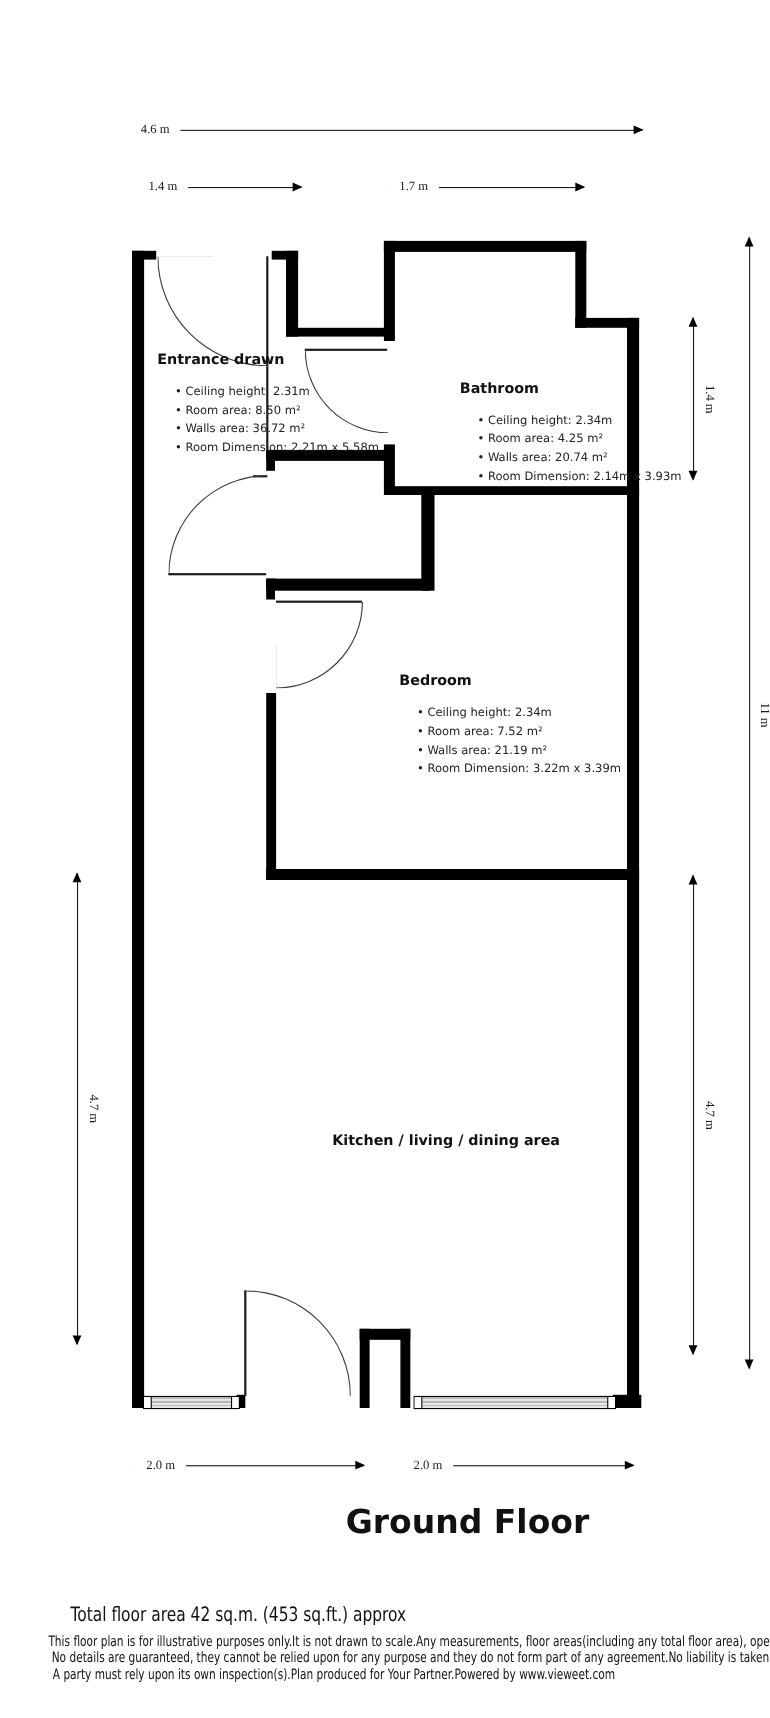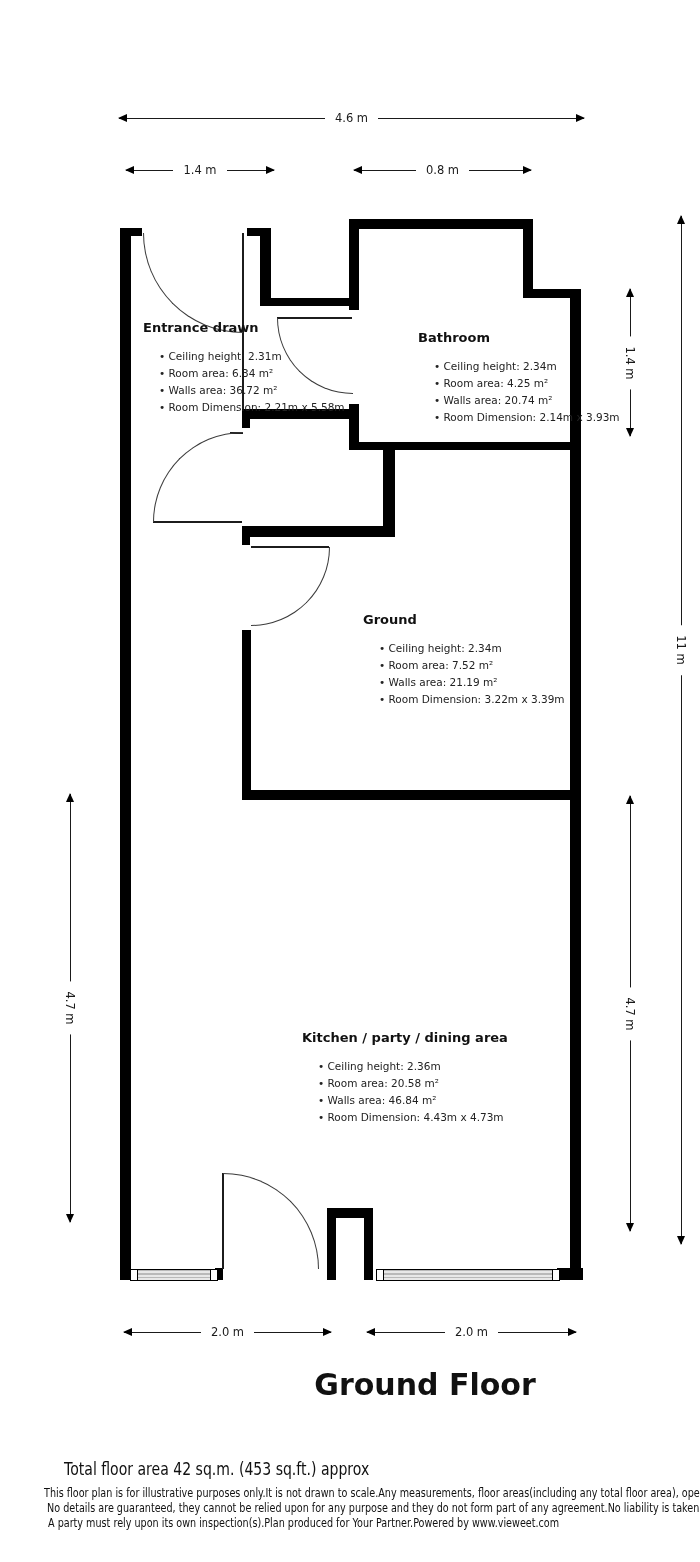--- a/index.html
+++ b/index.html
@@ -13,21 +13,21 @@
   .arc{position:absolute;}
   .arc-bl{border-left:1.5px solid #3a3a3a;border-bottom:1.5px solid #3a3a3a;border-bottom-left-radius:100% 100%;}
   .arc-tl{border-left:1.5px solid #3a3a3a;border-top:1.5px solid #3a3a3a;border-top-left-radius:100% 100%;}
   .arc-br{border-right:1.5px solid #3a3a3a;border-bottom:1.5px solid #3a3a3a;border-bottom-right-radius:100% 100%;}
   .arc-tr{border-right:1.5px solid #3a3a3a;border-top:1.5px solid #3a3a3a;border-top-right-radius:100% 100%;}
   .window{position:absolute;border:1px solid #000;background:repeating-linear-gradient(to bottom,#b9b9b9 0 1.5px,#e8e8e8 1.5px 3.5px);}
   .window::before,.window::after{content:"";position:absolute;top:0;bottom:0;width:6px;background:#fff;}
   .window::before{left:0;border-right:1px solid #000;}
   .window::after{right:0;border-left:1px solid #000;}
   
-  .dim{position:absolute;display:flex;align-items:center;justify-content:center;}
+  .dim{position:absolute;display:flex;align-items:center;justify-content:flex-start;font-family:Liberation Serif, serif;}
   .dim .line{position:absolute;background:#1a1a1a;}
   .dim-h .line{left:1px;right:1px;top:50%;height:1px;}
   .dim-v .line{top:1px;bottom:1px;left:50%;width:1px;}
   .dim::before,.dim::after{content:"";position:absolute;width:0;height:0;z-index:1;}
   .dim-h::before{left:0;top:50%;margin-top:-4px;border:4px solid transparent;border-left:0;border-right:9px solid #000;}
   .dim-h::after{right:0;top:50%;margin-top:-4px;border:4px solid transparent;border-right:0;border-left:9px solid #000;}
   .dim-v::before{top:0;left:50%;margin-left:-4px;border:4px solid transparent;border-top:0;border-bottom:9px solid #000;}
   .dim-v::after{bottom:0;left:50%;margin-left:-4px;border:4px solid transparent;border-bottom:0;border-top:9px solid #000;}
   .dim .lbl{position:relative;background:#fff;padding:1px 10px;font-size:11.5px;white-space:nowrap;z-index:2;color:#1a1a1a;}
   .dim-v .lbl{transform:rotate(90deg);}
@@ -48,21 +48,21 @@
 <div class="dim dim-h" style="left:118px;top:110px;width:467px;height:16px;">
   <div class="line"></div>
   <span class="lbl">4.6 m</span>
 </div>
 <div class="dim dim-h" style="left:125px;top:162px;width:150px;height:16px;">
   <div class="line"></div>
   <span class="lbl">1.4 m</span>
 </div>
 <div class="dim dim-h" style="left:353px;top:162px;width:179px;height:16px;">
   <div class="line"></div>
-  <span class="lbl">0.8 m</span>
+  <span class="lbl">1.7 m</span>
 </div>
 <div class="dim dim-h" style="left:123px;top:1324px;width:209px;height:15px;">
   <div class="line"></div>
   <span class="lbl">2.0 m</span>
 </div>
 <div class="dim dim-h" style="left:366px;top:1324px;width:211px;height:15px;">
   <div class="line"></div>
   <span class="lbl">2.0 m</span>
 </div>
 <div class="dim dim-v" style="left:62px;top:793px;width:16px;height:430px;">
@@ -121,50 +121,44 @@
 <div class="arc arc-tl" style="left:153px;top:432px;width:89px;height:89px;"></div>
 <div class="tline" style="left:251px;top:546px;width:78px;height:1.5px;"></div>
 <div class="arc arc-br" style="left:251px;top:547px;width:78px;height:78px;"></div>
 <div class="tline" style="left:222px;top:1173px;width:2px;height:96px;"></div>
 <div class="arc arc-tr" style="left:223px;top:1173px;width:95px;height:95px;"></div>
 
 <div class="room" style="left:143px;top:320px;">
   <h3>Entrance drawn</h3>
   <ul>
     <li>Ceiling height: 2.31m</li>
-    <li>Room area: 6.34 m²</li>
+    <li>Room area: 8.50 m²</li>
     <li>Walls area: 36.72 m²</li>
     <li>Room Dimension: 2.21m x 5.58m</li>
   </ul>
 </div>
-<div class="room" style="left:418px;top:330px;">
+<div class="room" style="left:418px;top:346px;">
   <h3>Bathroom</h3>
   <ul>
     <li>Ceiling height: 2.34m</li>
     <li>Room area: 4.25 m²</li>
     <li>Walls area: 20.74 m²</li>
     <li>Room Dimension: 2.14m x 3.93m</li>
   </ul>
 </div>
 <div class="room" style="left:363px;top:612px;">
-  <h3>Ground</h3>
+  <h3>Bedroom</h3>
   <ul>
     <li>Ceiling height: 2.34m</li>
     <li>Room area: 7.52 m²</li>
     <li>Walls area: 21.19 m²</li>
     <li>Room Dimension: 3.22m x 3.39m</li>
   </ul>
 </div>
 <div class="room" style="left:302px;top:1030px;">
-  <h3>Kitchen / party / dining area</h3>
-  <ul>
-    <li>Ceiling height: 2.36m</li>
-    <li>Room area: 20.58 m²</li>
-    <li>Walls area: 46.84 m²</li>
-    <li>Room Dimension: 4.43m x 4.73m</li>
-  </ul>
+  <h3>Kitchen / living / dining area</h3>
 </div>
 
 <div class="floor-title">Ground Floor</div>
 <div class="total-area">Total floor area 42 sq.m. (453 sq.ft.) approx</div>
 <div class="disc" style="left:44px;top:1486px;">This floor plan is for illustrative purposes only.It is not drawn to scale.Any measurements, floor areas(including any total floor area), ope</div>
 <div class="disc" style="left:47px;top:1501px;">No details are guaranteed, they cannot be relied upon for any purpose and they do not form part of any agreement.No liability is taken</div>
 <div class="disc" style="left:48px;top:1516px;">A party must rely upon its own inspection(s).Plan produced for Your Partner.Powered by www.vieweet.com</div>
 
 </body></html>

